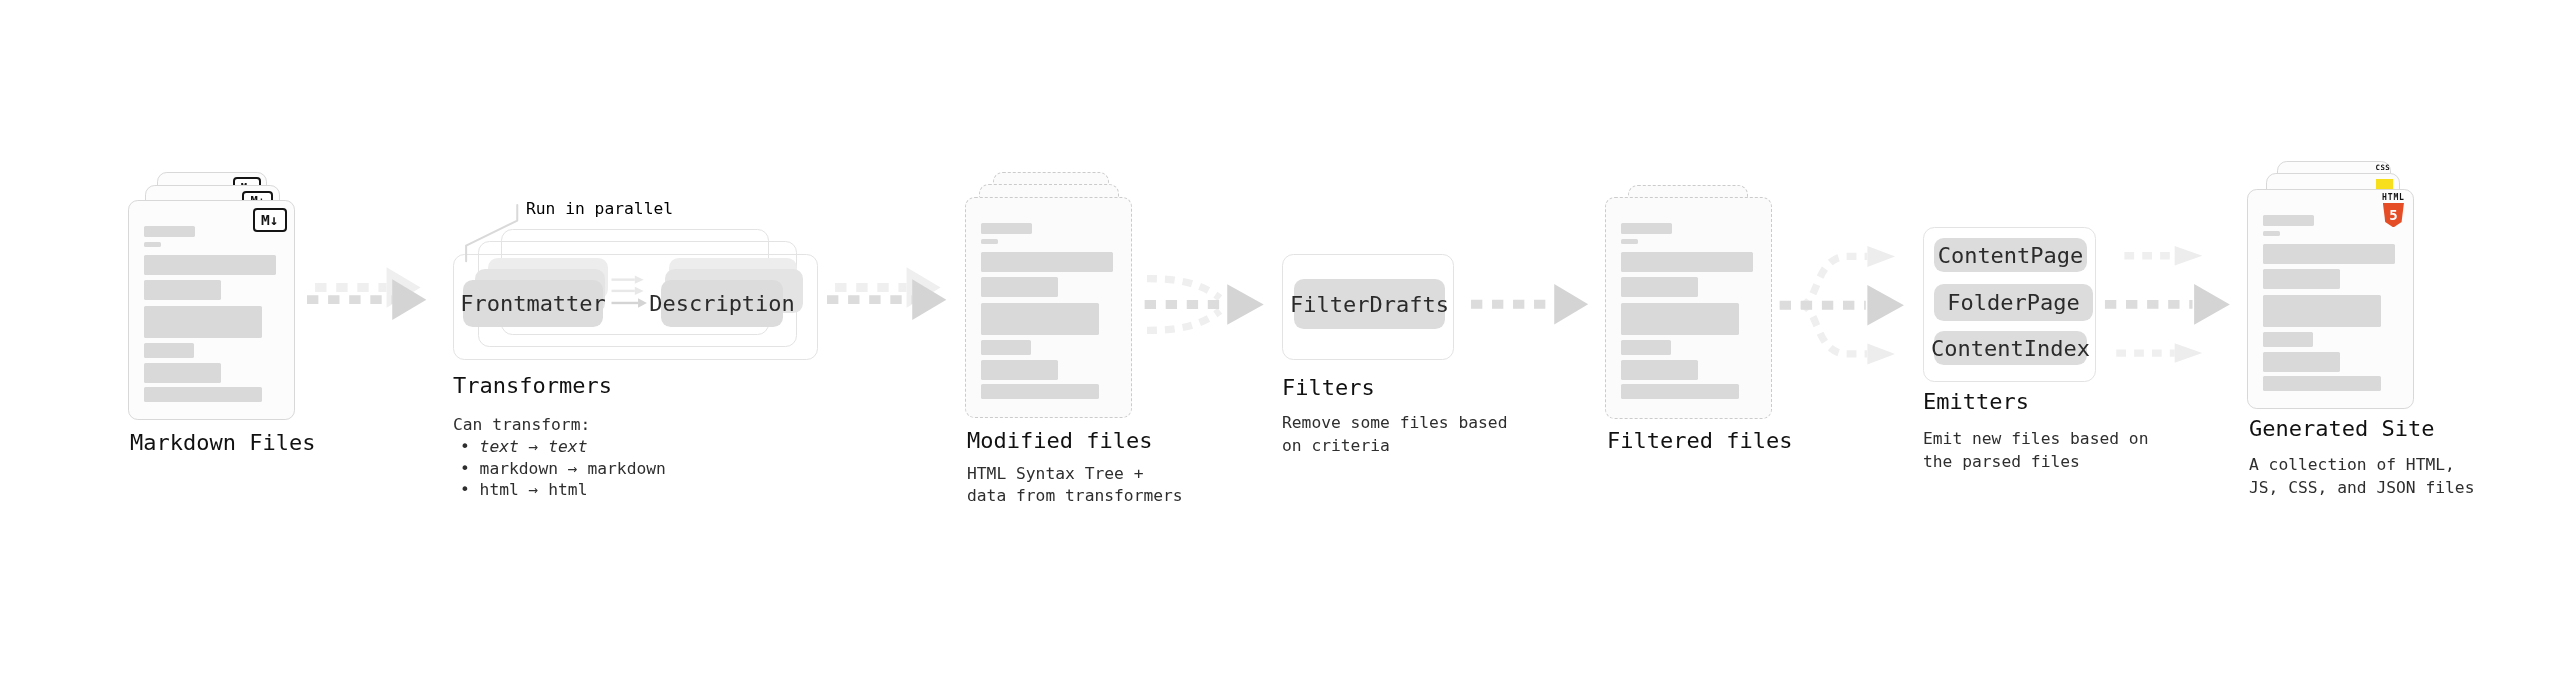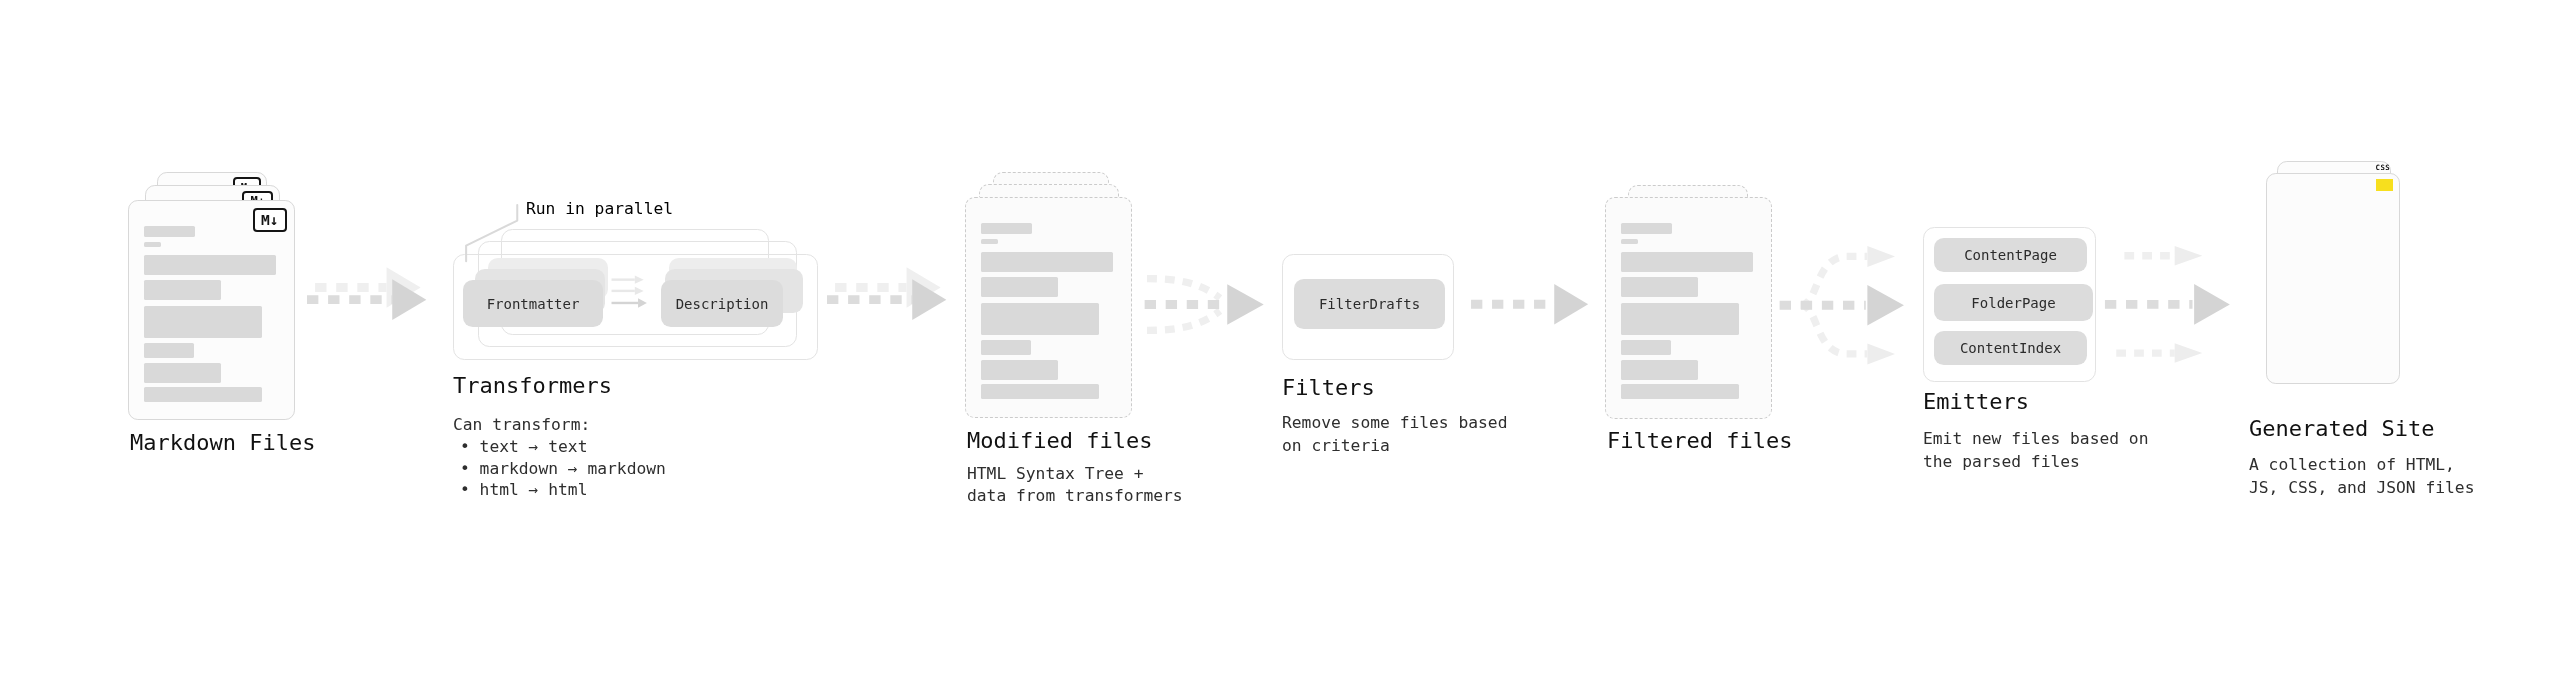--- a/index.html
+++ b/index.html
@@ -32,21 +32,21 @@
   .js-icon{position:absolute;right:6.5px;top:4.9px;width:17px;height:12.2px;background:#f7df1e;}
   .html5-icon{position:absolute;right:8.1px;top:3.3px;width:23px;}
   .html5-word{font-size:8.1px;font-weight:bold;letter-spacing:0.8px;text-align:center;color:#111;line-height:9px;}
   .html5-shield{width:21px;height:24.4px;margin:0.8px auto 0;background:#e44d26;
     clip-path:polygon(0 0,100% 0,89% 78%,50% 100%,11% 78%);
     display:flex;align-items:center;justify-content:center;}
   .html5-shield span{color:#ffffff;font-size:14px;font-weight:bold;line-height:1;}
   
   .frame{position:absolute;border:1.6px solid #e3e3e3;border-radius:11.4px;box-sizing:border-box;background:transparent;}
   .pill{position:absolute;background:#dcdcdc;border-radius:9.8px;display:flex;align-items:center;justify-content:center;
-    font-size:14px;color:#2b2b2b;box-sizing:border-box;}
+    font-size:22px;color:#2b2b2b;box-sizing:border-box;}
   .pill.back{background:#ededed;}
   .pill.mid{background:#e4e4e4;}
   
   .label{position:absolute;font-size:22px;line-height:28px;color:#111111;white-space:pre;}
   .desc{position:absolute;font-size:16.3px;line-height:23px;color:#2e2e2e;white-space:pre;}
   .desc.tight{line-height:22px;}
   .note{position:absolute;font-size:16.3px;color:#000000;white-space:pre;}
   .arrow{position:absolute;}
 </style>
 </head>
@@ -103,21 +103,21 @@
       <polygon points="36,30 47,36 36,42" fill="#d4d4d4"></polygon>
   </svg>
 
   <div class="note" style="left:526px;top:199px;">Run in parallel</div>
   <svg class="arrow" style="left:458px;top:197px;" width="69" height="69" viewBox="0 0 85 85">
     <polyline points="73,10 73,29 10,60 10,79" fill="none" stroke="#d9d9d9" stroke-width="2.5" stroke-linejoin="round" stroke-linecap="round"></polyline>
   </svg>
 
   <div class="label" style="left:453px;top:372px;">Transformers</div>
   <div class="desc" style="left:453px;top:413px;">Can transform:</div>
-  <div class="desc tight" style="left:460px;top:436px;">• text → text</div>
+  <div class="desc tight" style="left:460px;top:436px;font-style:italic;">• text → text</div>
   <div class="desc tight" style="left:460px;top:458px;">• markdown → markdown</div>
   <div class="desc tight" style="left:460px;top:479px;">• html → html</div>
 
   <svg class="arrow" style="left:827px;top:267px;" width="138" height="75" viewBox="0 0 170 92">
     <line x1="10" y1="25" x2="98" y2="25" stroke="#efefef" stroke-width="11" stroke-dasharray="14 12"></line>
     <polygon points="98,0 140,25 98,50" fill="#efefef"></polygon>
     <line x1="0" y1="40" x2="105" y2="40" stroke="#dcdcdc" stroke-width="11" stroke-dasharray="14 12"></line>
     <polygon points="105,15 147,40 105,65" fill="#d4d4d4"></polygon>
   </svg>
 
@@ -200,18 +200,36 @@
 
   <div class="card" style="left:2277px;top:161px;width:114px;height:203px;">
     <div class="css-icon">
       <div class="css-word">CSS</div>
       <div class="css-bar"></div>
     </div>
   </div>
   <div class="card" style="left:2266px;top:173px;width:134px;height:211px;">
     <div class="js-icon"></div>
   </div>
+  <div class="card" style="left:2247px;top:189px;width:167px;height:220px;">
+    <div class="html5-icon">
+      <div class="html5-word">HTML</div>
+      <div class="html5-shield">
+          <span>5</span>
+        </div>
+    </div>
+    <div class="bars">
+        <div></div>
+        <div></div>
+        <div></div>
+        <div></div>
+        <div></div>
+        <div></div>
+        <div></div>
+        <div></div>
+      </div>
+  </div>
   <div class="label" style="left:2249px;top:415px;">Generated Site</div>
   <div class="desc" style="left:2249px;top:453px;">A collection of HTML,</div>
   <div class="desc" style="left:2249px;top:476px;">JS, CSS, and JSON files</div>
 
 </div>
 
 
 </body></html>

